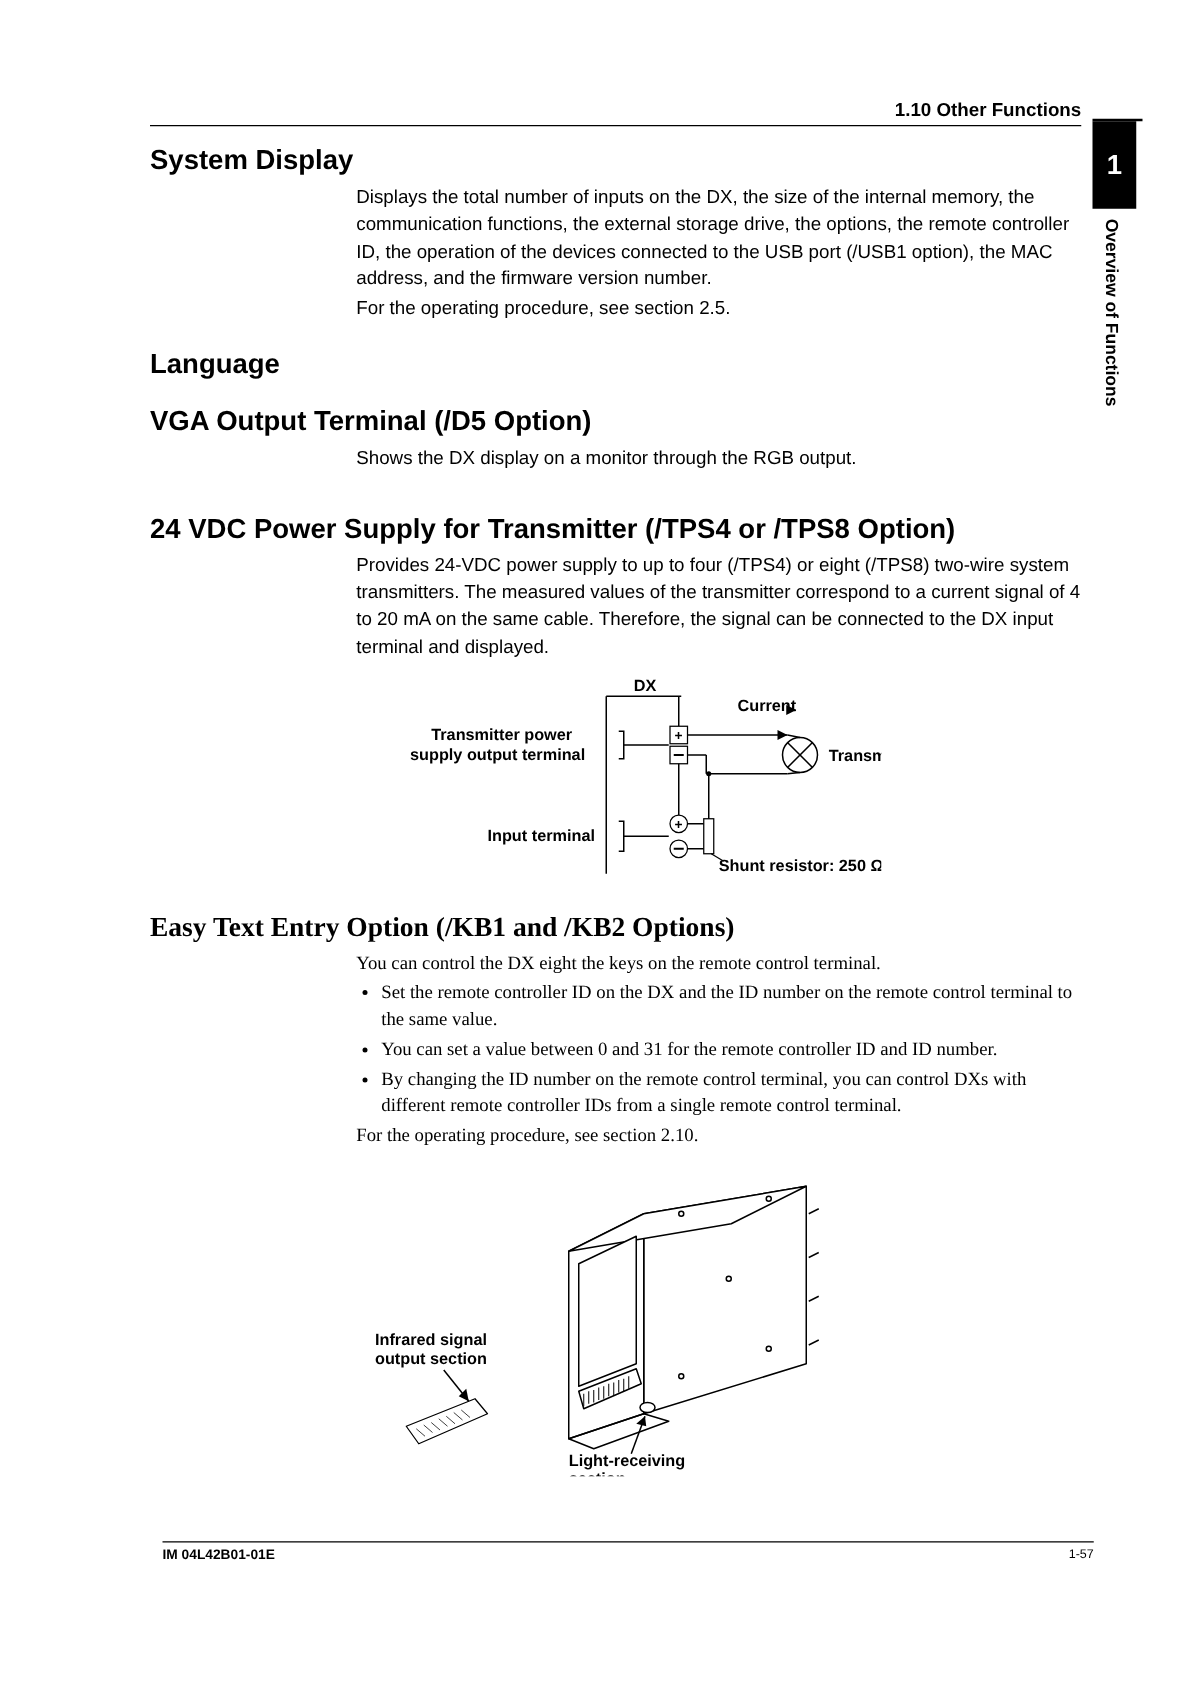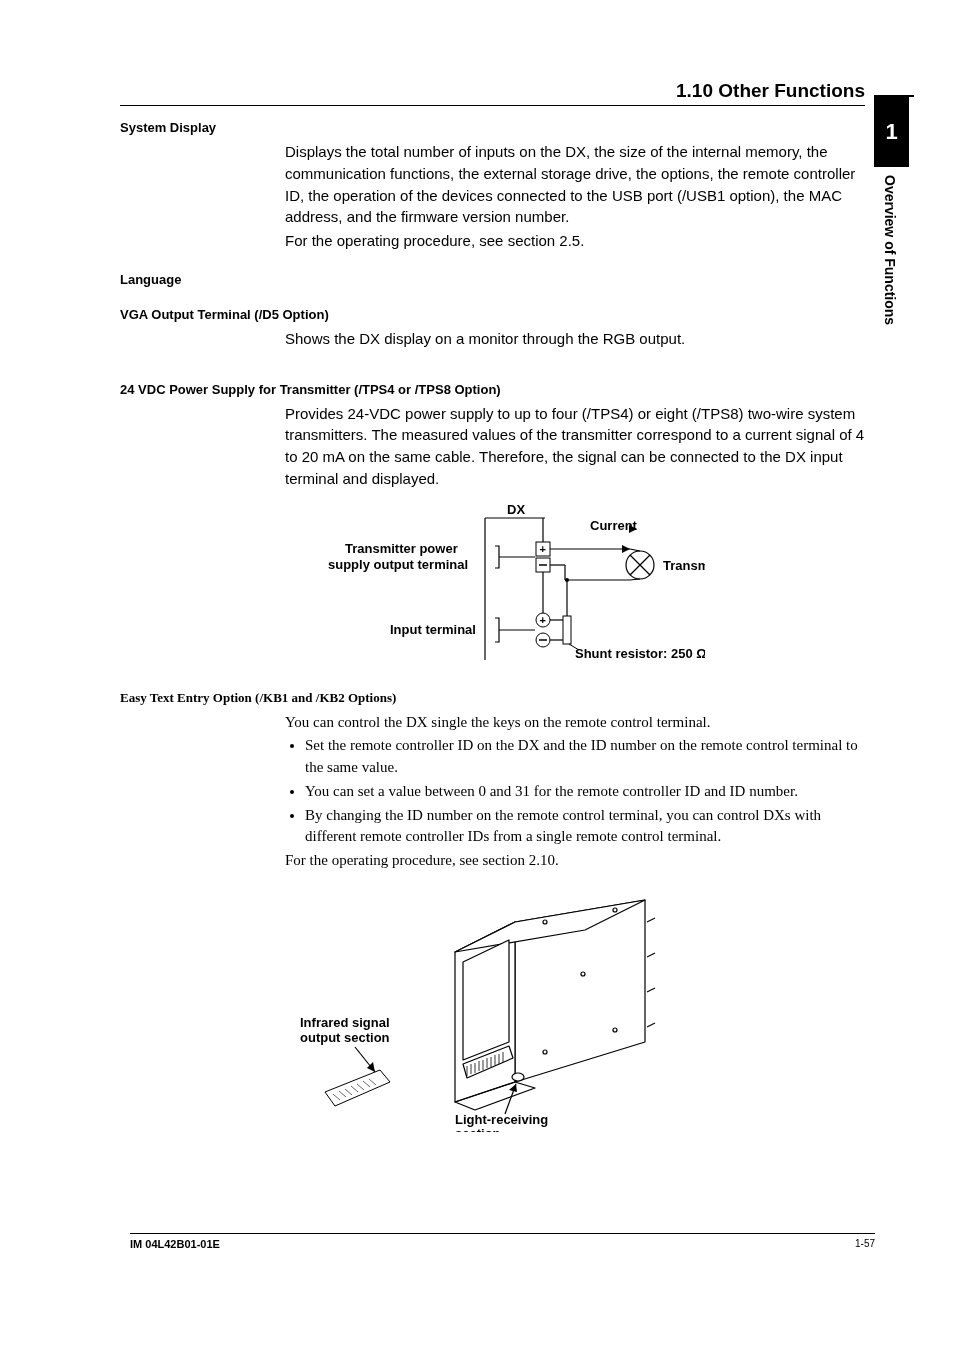--- a/index.html
+++ b/index.html
@@ -20,29 +20,29 @@
     top: 80px;
     width: 745px;
   }
   .header-line {
     border-bottom: 1px solid #000;
     margin-bottom: 14px;
   }
   .header-subtitle {
     text-align: right;
     font-weight: bold;
-    font-size: 19px;
+    font-size: 15px;
     padding-bottom: 3px;
   }
   .section {
     margin-bottom: 20px;
   }
   .section-heading {
     font-weight: bold;
-    font-size: 13px;
+    font-size: 22px;
     margin-bottom: 6px;
   }
   .section-body {
     margin-left: 165px;
     line-height: 1.45;
     font-size: 15px;
   }
   .section-body p { margin: 0 0 2px 0; }
   ul.bullets {
     margin: 2px 0 2px 0;
@@ -210,21 +210,21 @@
       <path d="M210 118 L214 118 L214 142 L210 142 M214 130 L250 130" fill="none" stroke="#000" stroke-width="1.2"></path>
 
       <text x="290" y="158" class="dia-label">Shunt resistor: 250 Ω</text>
       <line x1="284" y1="144" x2="294" y2="150" stroke="#000" stroke-width="1"></line>
     </svg>
   </div>
 
   <div class="section" style="margin-bottom:6px;font-family:Liberation Serif, serif;">
     <div class="section-heading">Easy Text Entry Option (/KB1 and /KB2 Options)</div>
     <div class="section-body">
-      <p>You can control the DX single the keys on the remote control terminal.</p>
+      <p>You can control the DX eight the keys on the remote control terminal.</p>
       <ul class="bullets">
         <li>Set the remote controller ID on the DX and the ID number on the remote control terminal to the same value.</li>
         <li>You can set a value between 0 and 31 for the remote controller ID and ID number.</li>
         <li>By changing the ID number on the remote control terminal, you can control DXs with different remote controller IDs from a single remote control terminal.</li>
       </ul>
       <p>For the operating procedure, see section 2.10.</p>
     </div>
   </div>
 
   <div class="diagram">

